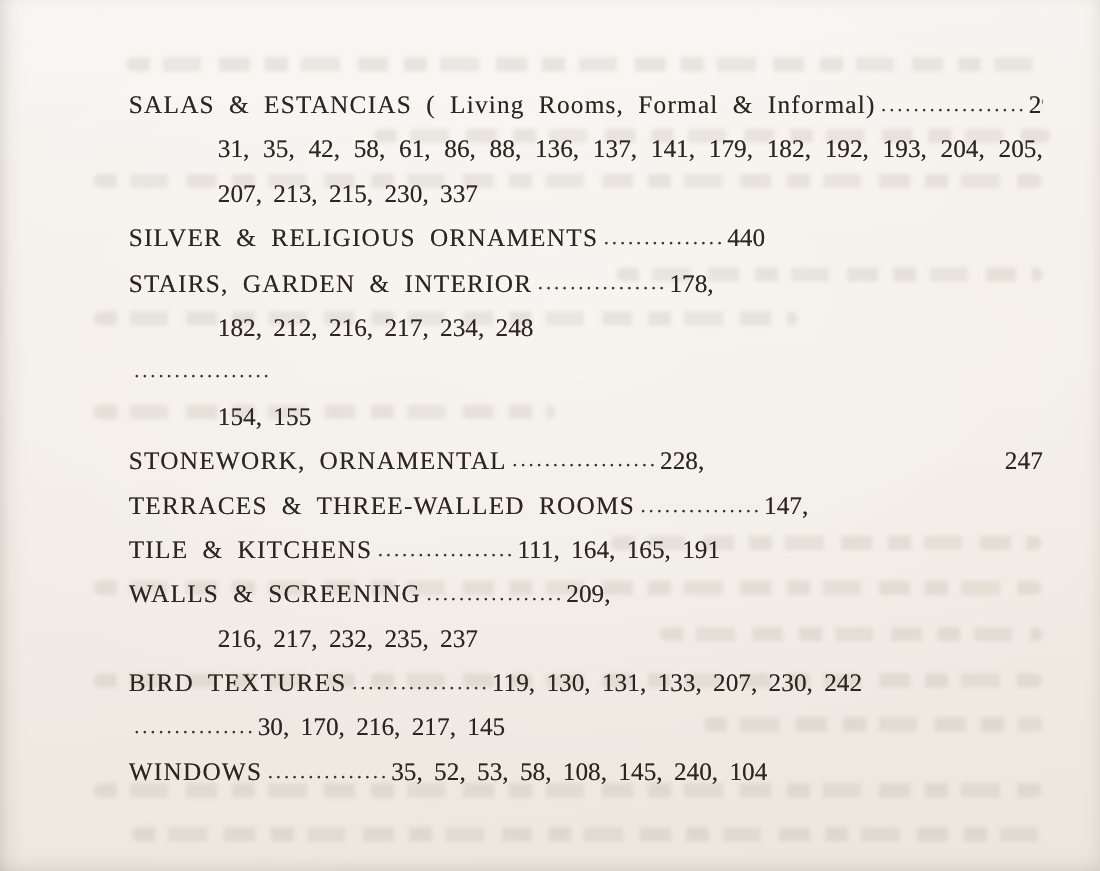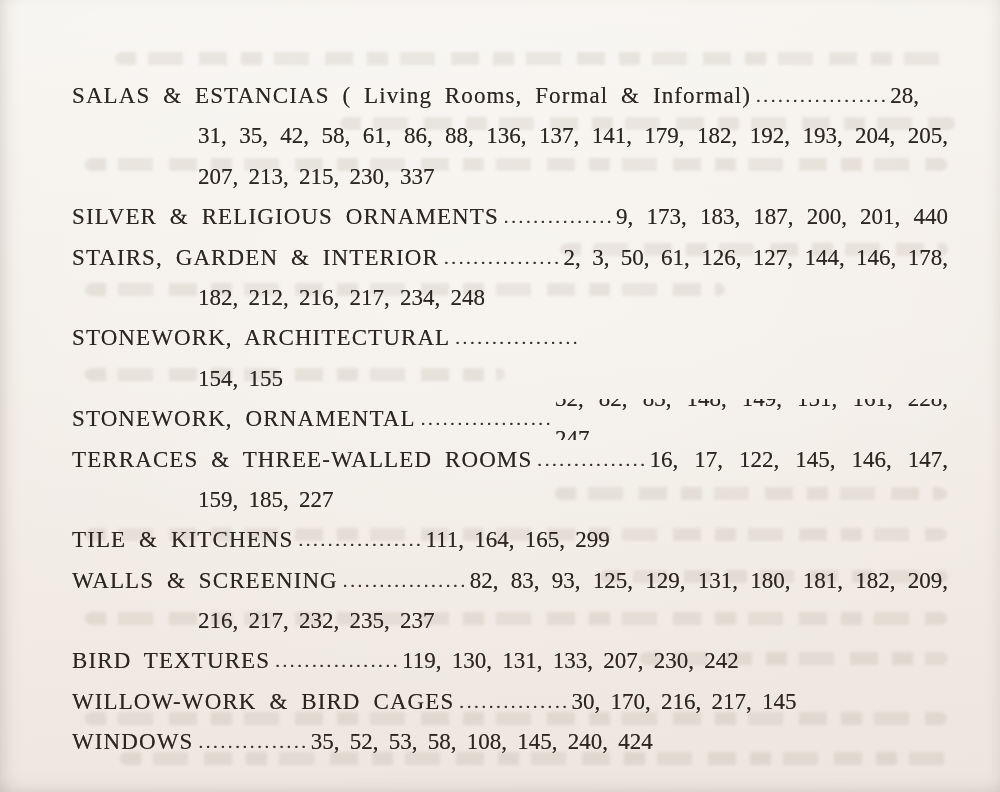--- a/index.html
+++ b/index.html
@@ -25,21 +25,21 @@
       rgba(152,140,122,0.38) 84px 112px, rgba(152,140,122,0) 112px 126px);
     filter: blur(1.7px); opacity: 0.42; z-index: 0;
   }
   .index {
     position: relative; z-index: 1;
     padding: 76px 52px 0 72px;
     font-size: 23px; color: #2b2620;
     text-shadow: 0 0 0.5px rgba(43,38,32,0.55);
   }
   .line { height: 40.4px; line-height: 40.4px; overflow: hidden; }
-  .line.first { display: flex; align-items: center; }
+  .line.first { display: flex; align-items: flex-end; margin-left: 45px; }
   .term { white-space: nowrap; letter-spacing: 1.1px; word-spacing: 6px; }
   .leader {
     white-space: nowrap; font-size: 19px; letter-spacing: 2.6px;
     padding-left: 5px; padding-right: 2px; color: #3a342c;
   }
   .nums { word-spacing: 4.5px; white-space: nowrap; }
   .line.first .nums { flex: 1; }
   .line.first.fill .nums { text-align: justify; text-align-last: justify; white-space: normal; }
   .line.cont { margin-left: 126px; }
   .line.cont .nums { display: block; }
@@ -91,21 +91,20 @@
       <span class="leader">................</span>
       <span class="nums">2, 3, 50, 61, 126, 127, 144, 146, 178,</span>
     </div>
   <div class="line cont">
           <span class="nums">182, 212, 216, 217, 234, 248</span>
         </div>
       </div>
 
   <div class="entry">
     <div class="line first fill">
-      <span class="term">STONEWORK, ARCHITECTURAL</span>
       <span class="leader">.................</span>
     </div>
   <div class="line cont">
           <span class="nums">154, 155</span>
         </div>
       </div>
 
   <div class="entry">
     <div class="line first fill">
       <span class="term">STONEWORK, ORNAMENTAL</span>
@@ -113,30 +112,27 @@
       <span class="nums">32, 82, 83, 148, 149, 151, 161, 228, 247</span>
     </div>
   </div>
 
   <div class="entry">
     <div class="line first fill">
       <span class="term">TERRACES &amp; THREE-WALLED ROOMS</span>
       <span class="leader">...............</span>
       <span class="nums">16, 17, 122, 145, 146, 147,</span>
     </div>
-  <div class="line cont">
-          <span class="nums">159, 185, 227</span>
-        </div>
       </div>
 
   <div class="entry">
     <div class="line first">
       <span class="term">TILE &amp; KITCHENS</span>
       <span class="leader">.................</span>
-      <span class="nums">111, 164, 165, 299</span>
+      <span class="nums">111, 164, 165, 191</span>
     </div>
   </div>
 
   <div class="entry">
     <div class="line first fill">
       <span class="term">WALLS &amp; SCREENING</span>
       <span class="leader">.................</span>
       <span class="nums">82, 83, 93, 125, 129, 131, 180, 181, 182, 209,</span>
     </div>
   <div class="line cont">
@@ -147,27 +143,26 @@
   <div class="entry">
     <div class="line first">
       <span class="term">BIRD TEXTURES</span>
       <span class="leader">.................</span>
       <span class="nums">119, 130, 131, 133, 207, 230, 242</span>
     </div>
   </div>
 
   <div class="entry">
     <div class="line first">
-      <span class="term">WILLOW-WORK &amp; BIRD CAGES</span>
       <span class="leader">...............</span>
       <span class="nums">30, 170, 216, 217, 145</span>
     </div>
   </div>
 
   <div class="entry">
     <div class="line first">
       <span class="term">WINDOWS</span>
       <span class="leader">...............</span>
-      <span class="nums">35, 52, 53, 58, 108, 145, 240, 424</span>
+      <span class="nums">35, 52, 53, 58, 108, 145, 240, 104</span>
     </div>
   </div>
 </div>
 </div>
 
 </body></html>

